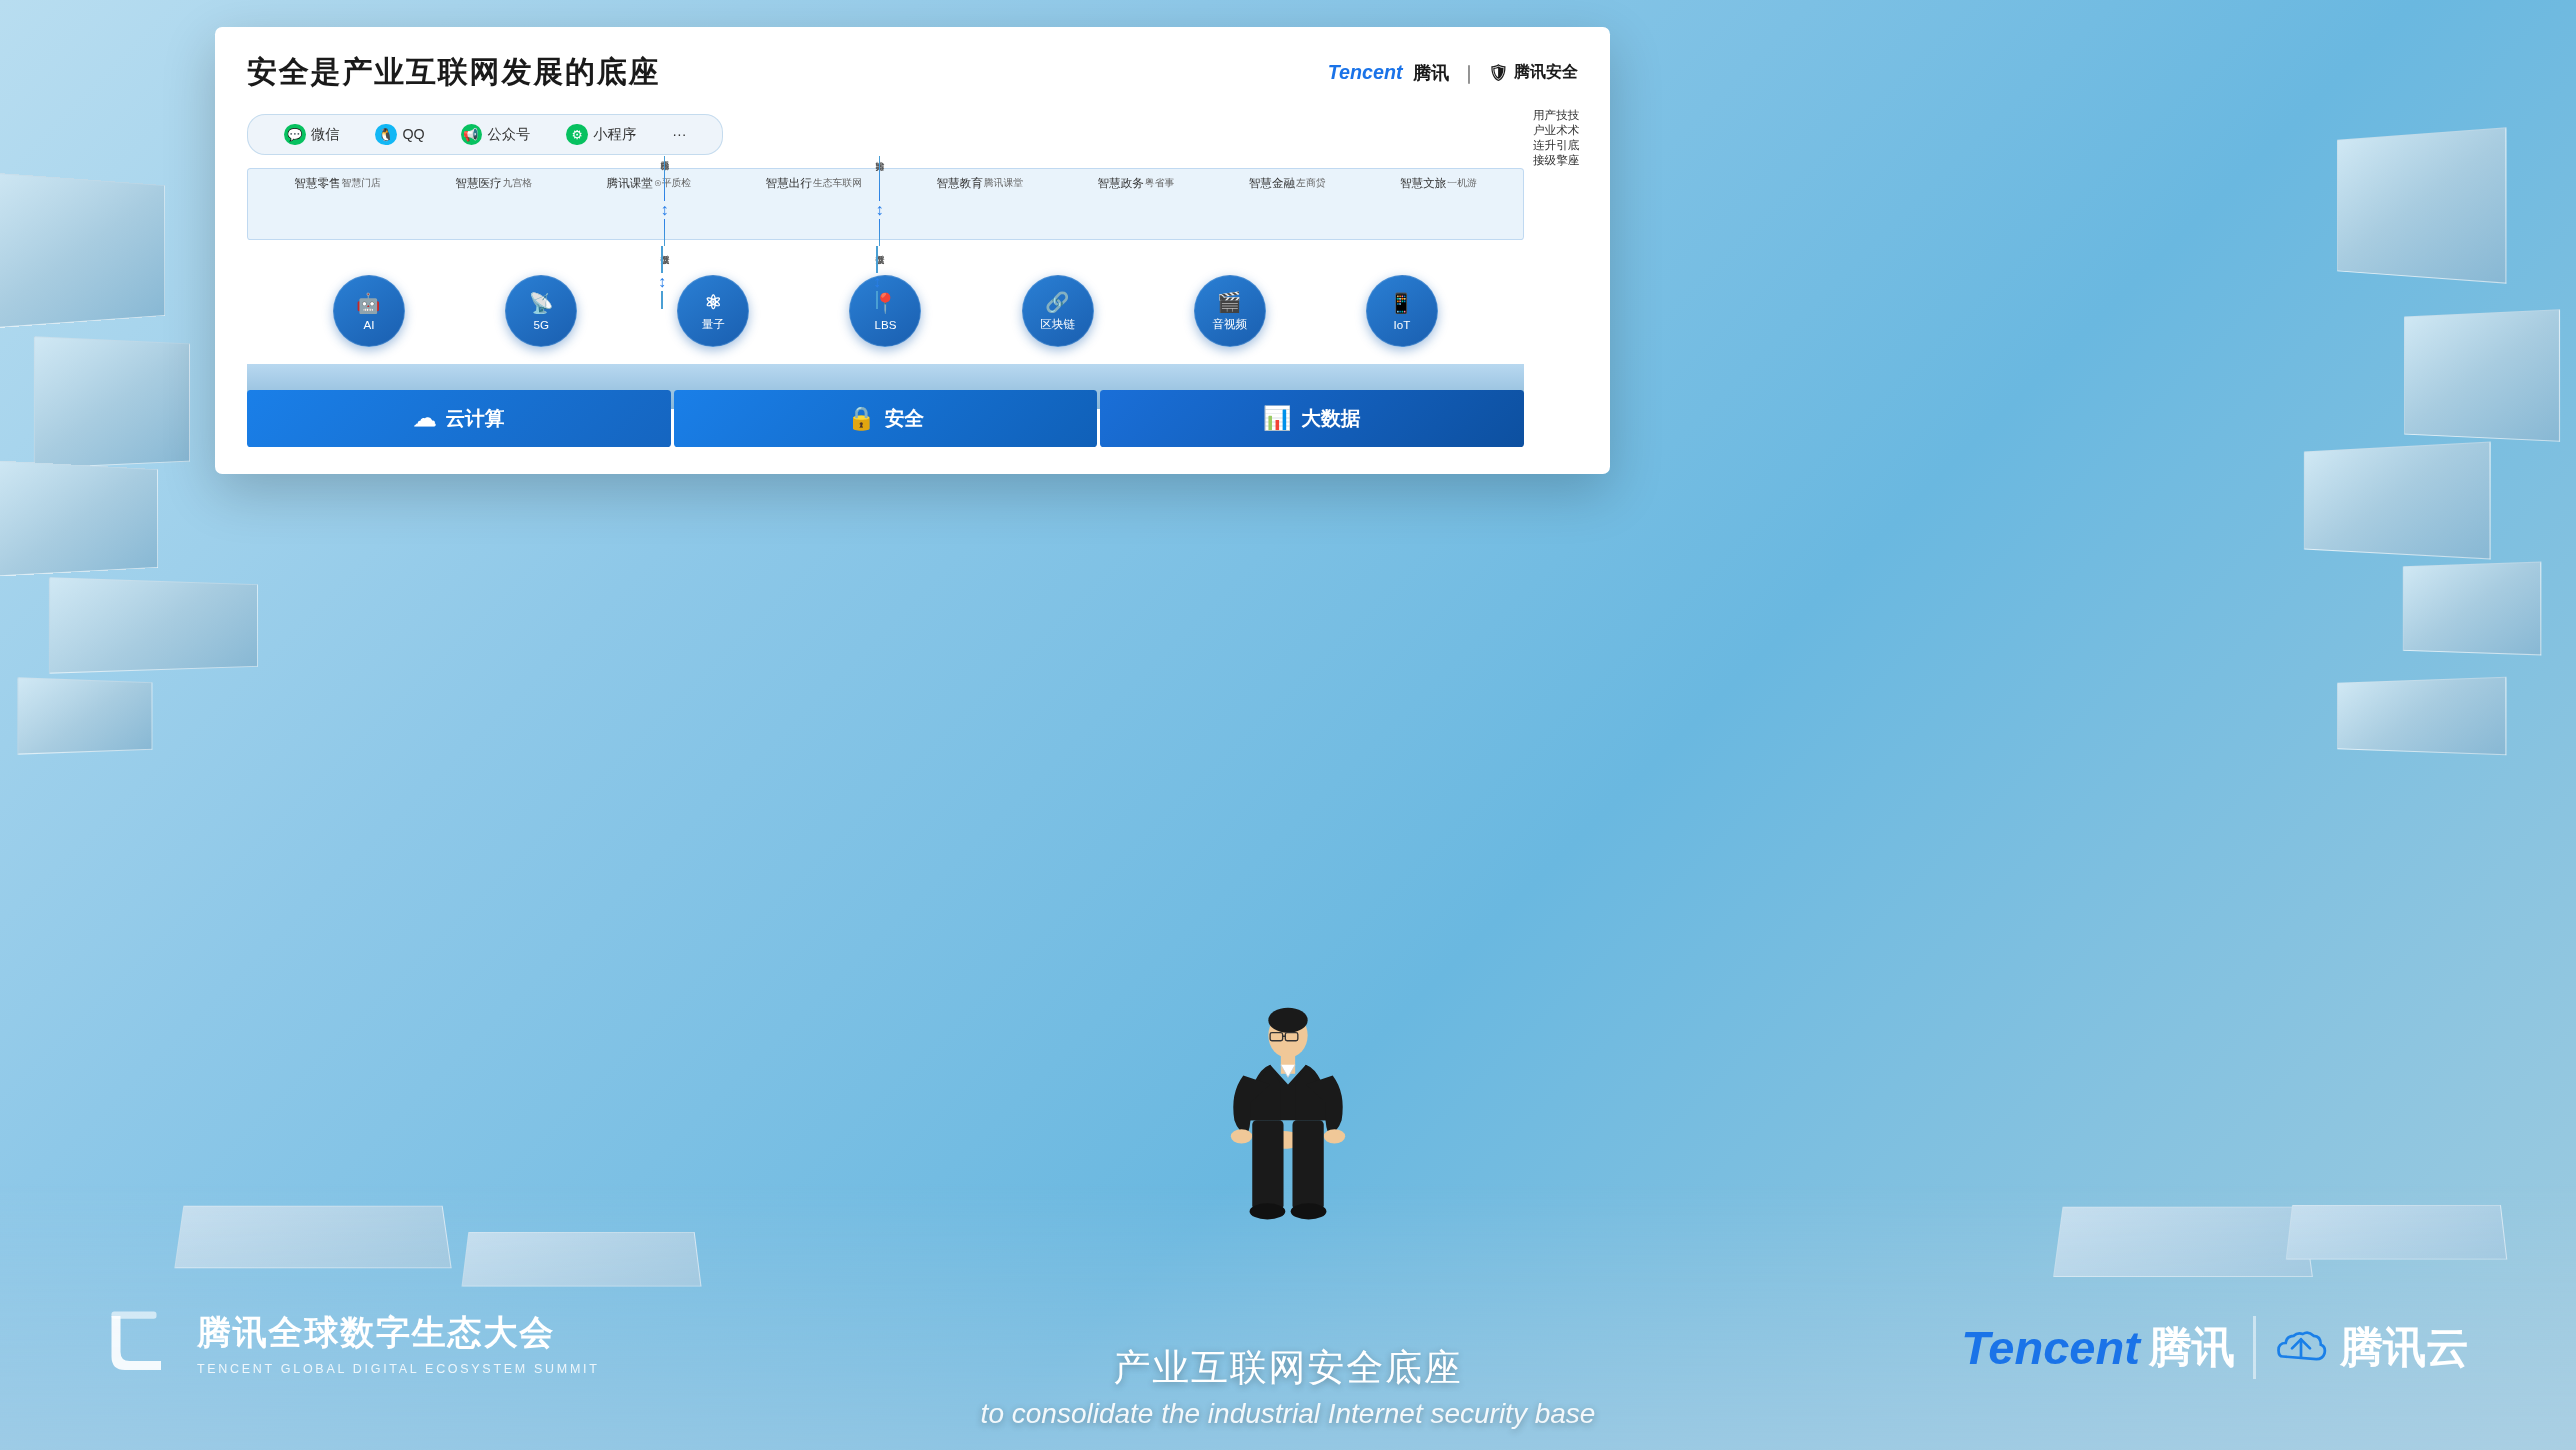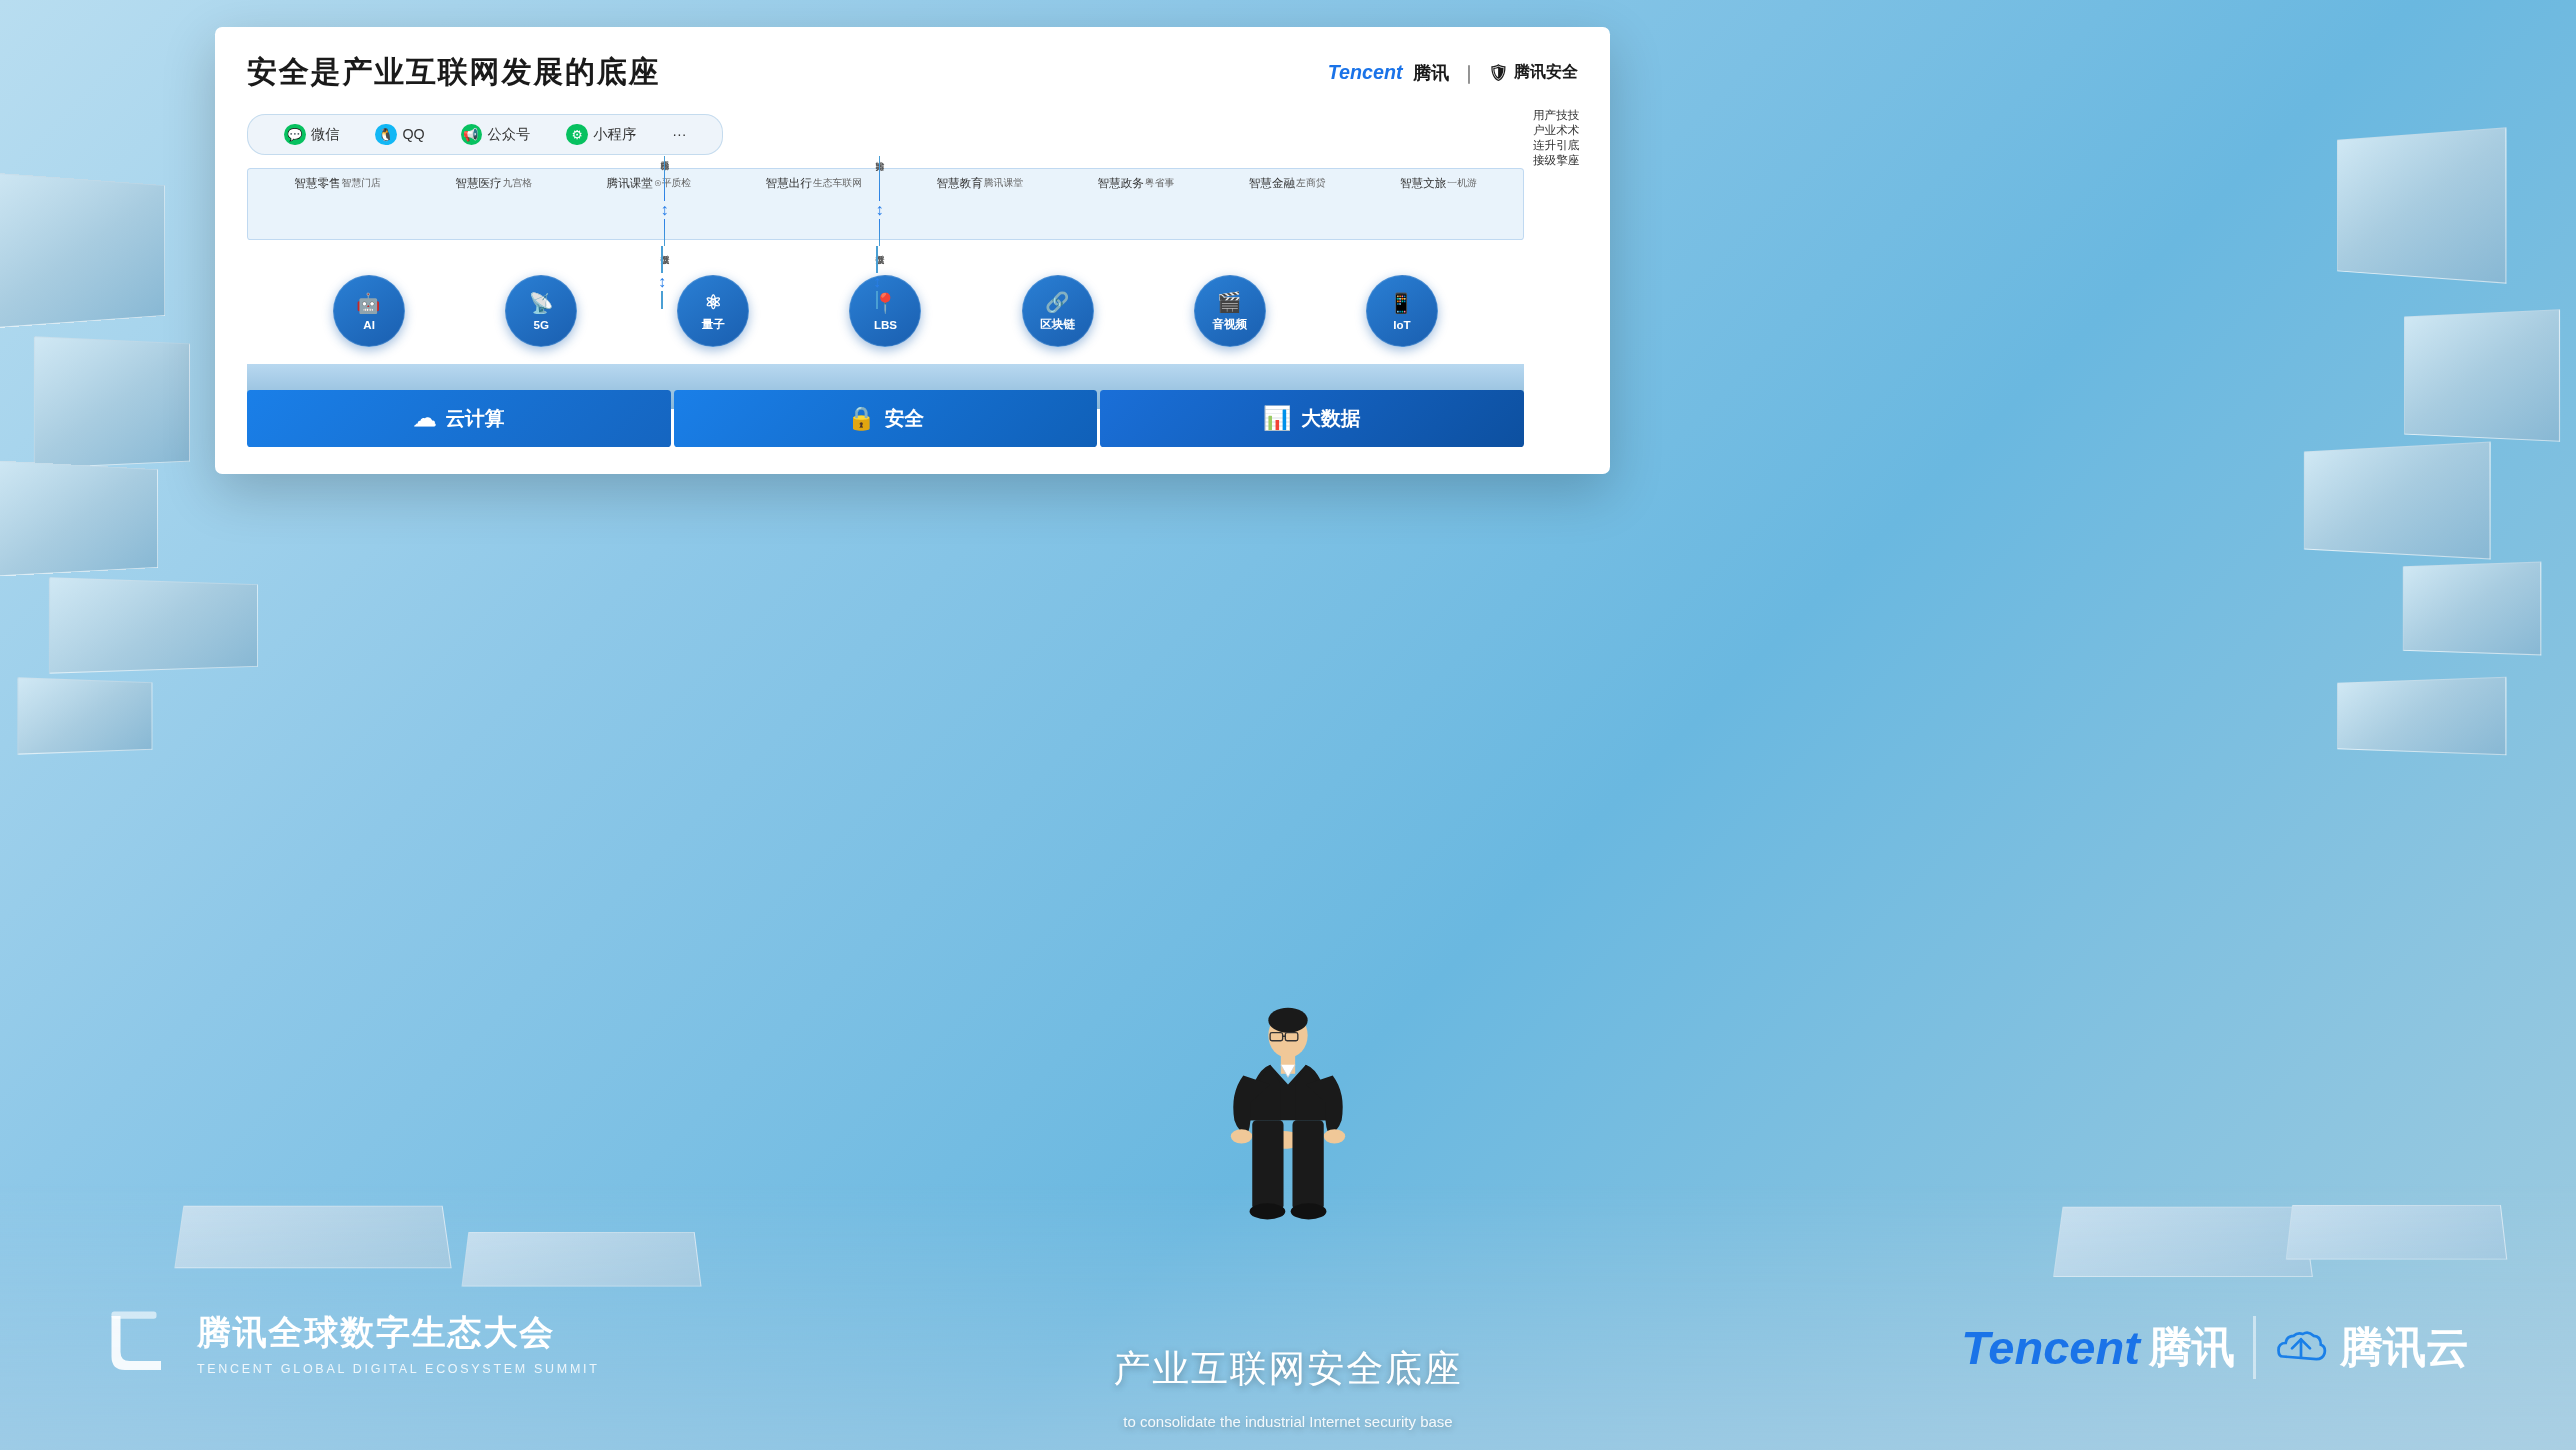--- a/index.html
+++ b/index.html
@@ -254,21 +254,21 @@
       border: 1.8px solid rgba(100,160,220,0.5);
     }
 
     .tech-circle-icon {
       font-size: 19.7px;
       margin-bottom: 2.7px;
     }
 
     .tech-circle-label {
       font-size: 11.6px;
-      font-weight: 700;
+      font-weight: 400;
       color: white;
     }
 
     
     .layer-base {
       position: absolute;
       bottom: 0;
       left: 0;
       right: 54px;
       height: 57px;
@@ -411,24 +411,25 @@
 
     .subtitle-cn {
       font-size: 37px;
       color: white;
       font-weight: 500;
       letter-spacing: 1.8px;
       text-shadow: 0 1.8px 7.2px rgba(0,0,0,0.3);
     }
 
     .subtitle-en {
-      font-size: 15px;
+      font-size: 28px;
       color: rgba(255,255,255,0.9);
+      font-style: italic;
       text-shadow: 0 1.8px 7.2px rgba(0,0,0,0.3);
-      margin-top: 19px;
+      margin-top: 5px;
     }
 
     
     .floor {
       position: absolute;
       bottom: 0;
       left: 0;
       right: 0;
       height: 268px;
       background: linear-gradient(180deg, transparent 0%, rgba(180,210,230,0.5) 100%);

